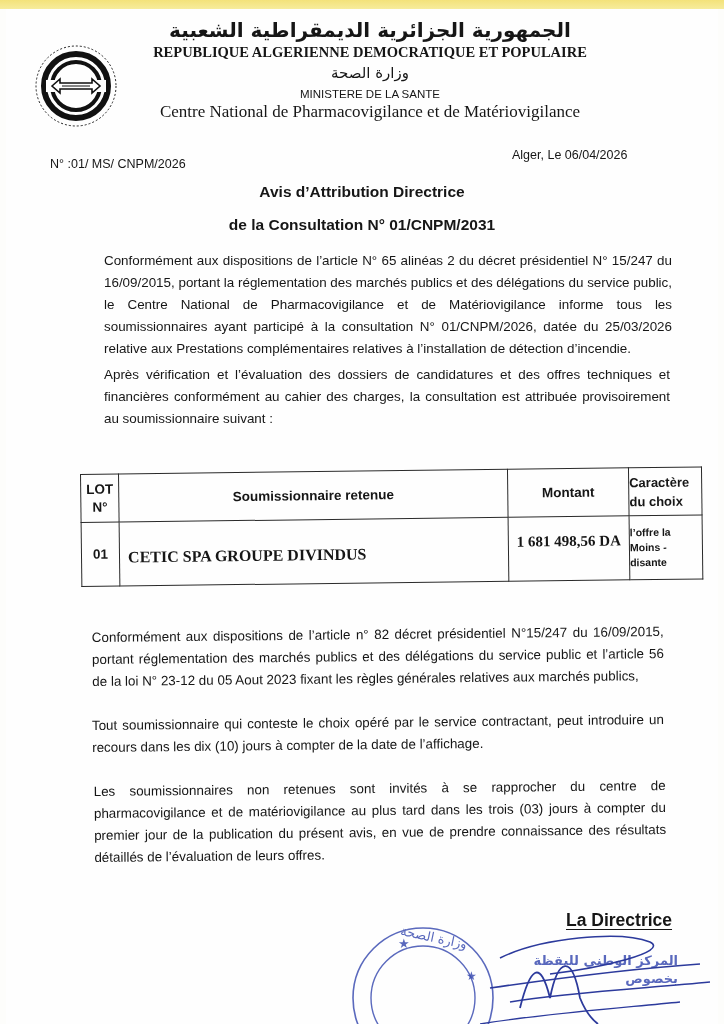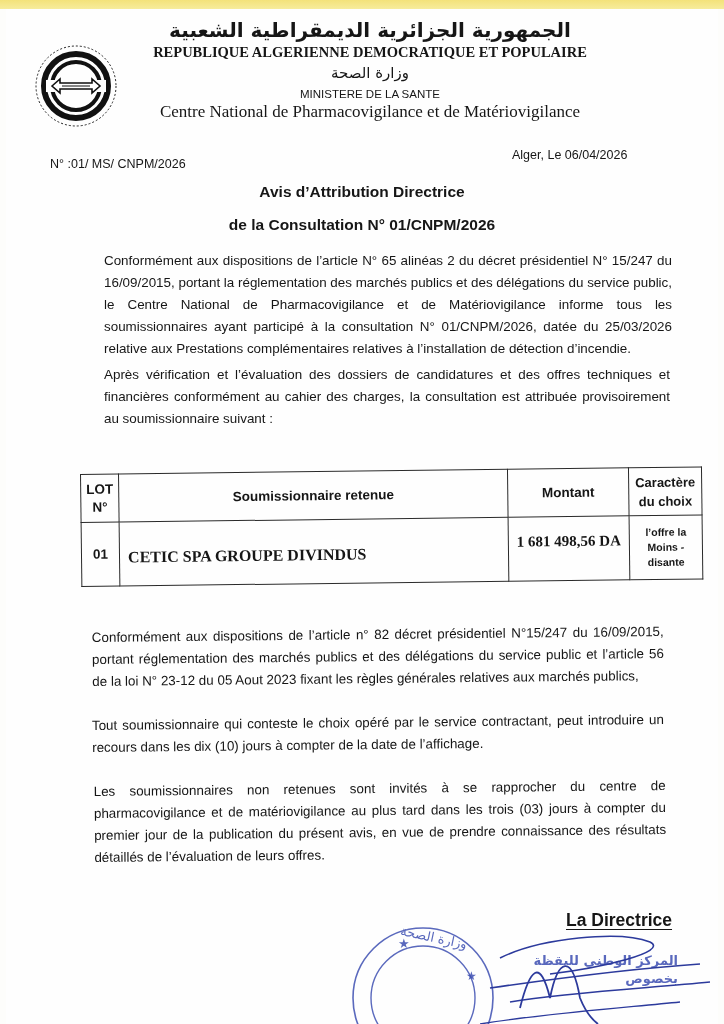--- a/index.html
+++ b/index.html
@@ -46,21 +46,21 @@
   .p5 { top: 778px; left: 94px; width: 572px; transform: rotate(-0.6deg); }
 
   
   .tbl-wrap { position: absolute; left: 80px; top: 474px; transform: rotate(-0.7deg); transform-origin: left top; }
   table { border-collapse: collapse; }
   td, th { border: 1.5px solid #2a2a2a; padding: 0; }
   th { font-weight: bold; font-size: 13.5px; }
   .c-lot { width: 37px; text-align: center; }
   .c-sou { width: 380px; text-align: center; }
   .c-mon { width: 120px; text-align: center; }
-  .c-car { width: 72px; text-align: center; }
+  .c-car { width: 72px; text-align: left; }
   .hrow { height: 48px; }
   .drow { height: 64px; }
   .lot-hdr { font-size: 13.5px; line-height: 18px; }
   .car-hdr { font-size: 13px; line-height: 19px; font-weight: bold; }
   .lot-val { font-weight: bold; font-size: 13.5px; }
   .sou-val { font-family: "Liberation Serif", serif; font-weight: bold; font-size: 16px; text-align: left; padding: 26px 0 0 8px; vertical-align: top; }
   .mon-val { font-family: "Liberation Serif", serif; font-weight: bold; font-size: 15px; vertical-align: top; padding-top: 16px; }
   .car-val { font-size: 10.5px; line-height: 15px; font-weight: bold; }
 
   .sign {
@@ -93,21 +93,21 @@
 <div class="hdr hdr-ar1" dir="rtl">الجمهورية الجزائرية الديمقراطية الشعبية</div>
 <div class="hdr hdr-fr1">REPUBLIQUE ALGERIENNE DEMOCRATIQUE ET POPULAIRE</div>
 <div class="hdr hdr-ar2" dir="rtl">وزارة الصحة</div>
 <div class="hdr hdr-fr2">MINISTERE DE LA SANTE</div>
 <div class="hdr hdr-fr3">Centre National de Pharmacovigilance et de Matériovigilance</div>
 
 <div class="ref">N° :01/ MS/ CNPM/2026</div>
 <div class="date">Alger, Le  06/04/2026</div>
 
 <div class="title t1">Avis d’Attribution Directrice</div>
-<div class="title t2">de la Consultation N° 01/CNPM/2026</div>
+<div class="title t2">de la Consultation N° 01/CNPM/2031</div>
 
 <div class="para p1">Conformément aux dispositions de l’article N° 65 alinéas 2 du décret présidentiel N° 15/247 du 16/09/2015, portant la réglementation des marchés publics et des délégations du service public, le Centre National de Pharmacovigilance et de Matériovigilance informe tous les soumissionnaires ayant participé à la consultation N° 01/CNPM/2026, datée du 25/03/2026 relative aux Prestations complémentaires relatives à l’installation de détection d’incendie.</div>
 <div class="para p2">Après vérification et l’évaluation des dossiers de candidatures et des offres techniques et financières conformément au cahier des charges, la consultation est attribuée provisoirement au soumissionnaire suivant :</div>
 
 <div class="tbl-wrap">
   <table>
     <tbody>
         <tr class="hrow">
       <th class="c-lot lot-hdr">
         <div>LOT</div>

